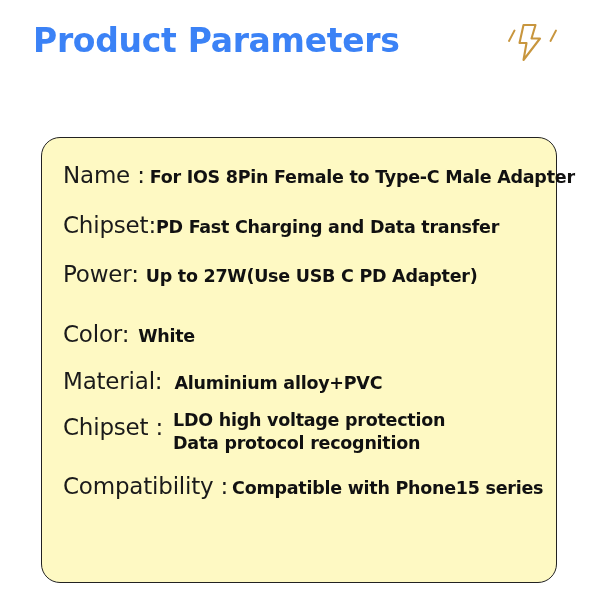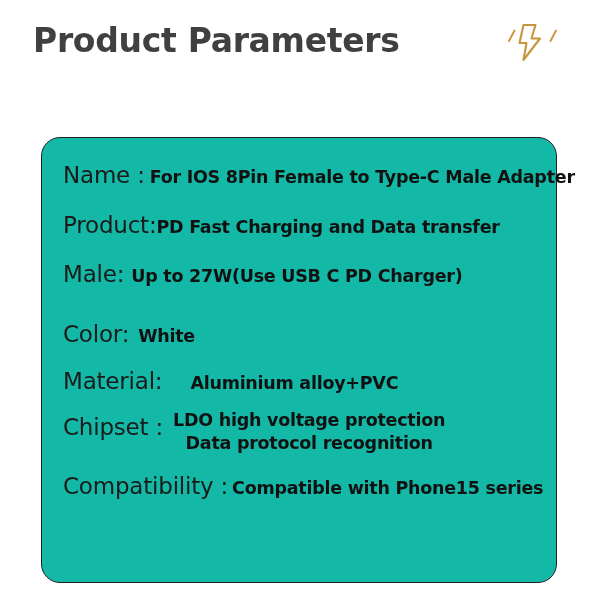--- a/index.html
+++ b/index.html
@@ -32,21 +32,21 @@
   }
 
   #page-title {
     position: absolute;
     left: 33px;
     top: 22px;
     font-family: "DejaVu Sans", sans-serif;
     font-size: 33px;
     font-weight: 700;
     letter-spacing: -0.3px;
-    color: #404040;
+    color: #3b82f6;
     white-space: nowrap;
     line-height: 1.15;
   }
 
   #bolt-badge {
     position: absolute;
     left: 498px;
     top: 16px;
     width: 68px;
     height: 52px;
@@ -55,21 +55,21 @@
   
   #spec-card {
     position: absolute;
     left: 41px;
     top: 137px;
     width: 516px;
     height: 446px;
     box-sizing: border-box;
     border: 1.4px solid #222222;
     border-radius: 19px;
-    background: #14b8a6;
+    background: #fef9c3;
   }
 
   #spec-list {
     position: absolute;
     left: 21px;
     top: 24px;
     right: 10px;
   }
 
   .spec-row {
@@ -93,37 +93,36 @@
     font-size: 17.5px;
     color: #111111;
     letter-spacing: -0.25px;
     flex: 0 0 auto;
   }
 
   .spec-value-lines {
     display: flex;
     flex-direction: column;
     flex: 0 0 auto;
-    text-align: center;
   }
   .spec-value-lines .spec-value + .spec-value {
     margin-top: 3px;
   }
 
   
   #row-name          { margin-top: 0px;  }
   #row-name .spec-value        { margin-left: 5px; }
   #row-function      { margin-top: 24px; }
   #row-function .spec-value    { }
   #row-power         { margin-top: 23px; }
   #row-power .spec-value       { margin-left: 7px; }
   #row-color         { margin-top: 34px; }
   #row-color .spec-value       { margin-left: 9px; }
   #row-material      { margin-top: 21px; }
-  #row-material .spec-value    { margin-left: 28px; }
+  #row-material .spec-value    { margin-left: 12px; }
   #row-chipset       { margin-top: 16px; align-items: flex-start; }
   #row-chipset .spec-label     { position: relative; top: 4px; }
   #row-chipset .spec-value-lines { margin-left: 10px; }
   #row-compatibility { margin-top: 20px; }
   #row-compatibility .spec-value { margin-left: 4px; }
 </style>
 </head>
 <body>
 
 <div id="page">
@@ -147,27 +146,27 @@
 
   <div id="spec-card">
     <div id="spec-list">
 
       <div class="spec-row" id="row-name">
         <span class="spec-label">Name :</span>
         <span class="spec-value">For IOS 8Pin Female to Type-C Male Adapter</span>
       </div>
 
       <div class="spec-row" id="row-function">
-        <span class="spec-label">Product:</span>
+        <span class="spec-label">Chipset:</span>
         <span class="spec-value">PD Fast Charging and Data transfer</span>
       </div>
 
       <div class="spec-row" id="row-power">
-        <span class="spec-label">Male:</span>
-        <span class="spec-value">Up to 27W(Use USB C PD Charger)</span>
+        <span class="spec-label">Power:</span>
+        <span class="spec-value">Up to 27W(Use USB C PD Adapter)</span>
       </div>
 
       <div class="spec-row" id="row-color">
         <span class="spec-label">Color:</span>
         <span class="spec-value">White</span>
       </div>
 
       <div class="spec-row" id="row-material">
         <span class="spec-label">Material:</span>
         <span class="spec-value">Aluminium alloy+PVC</span>

